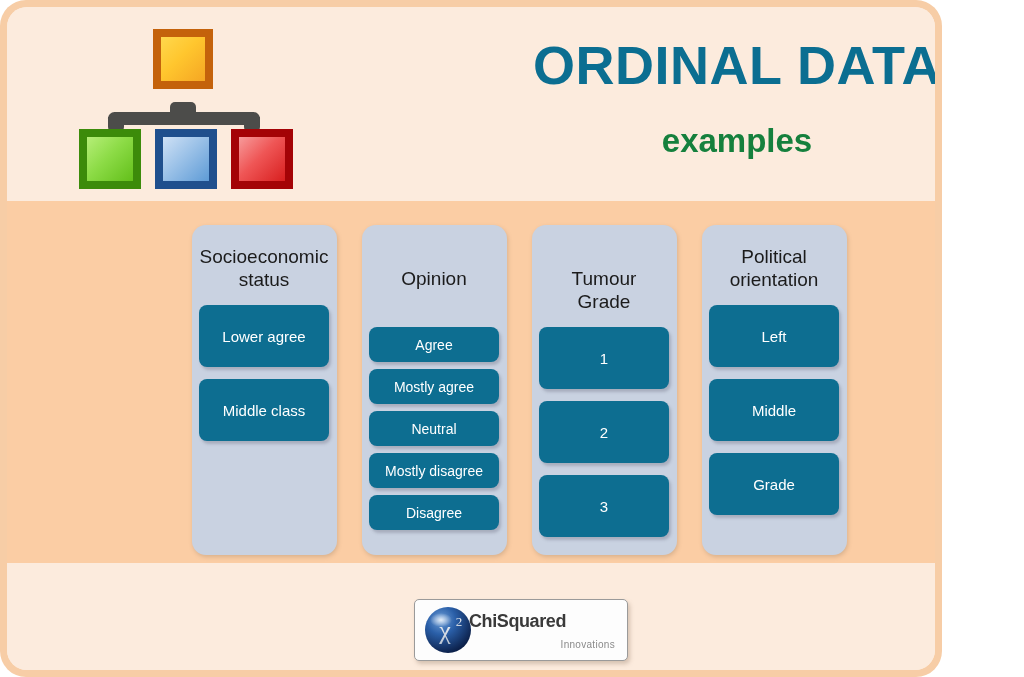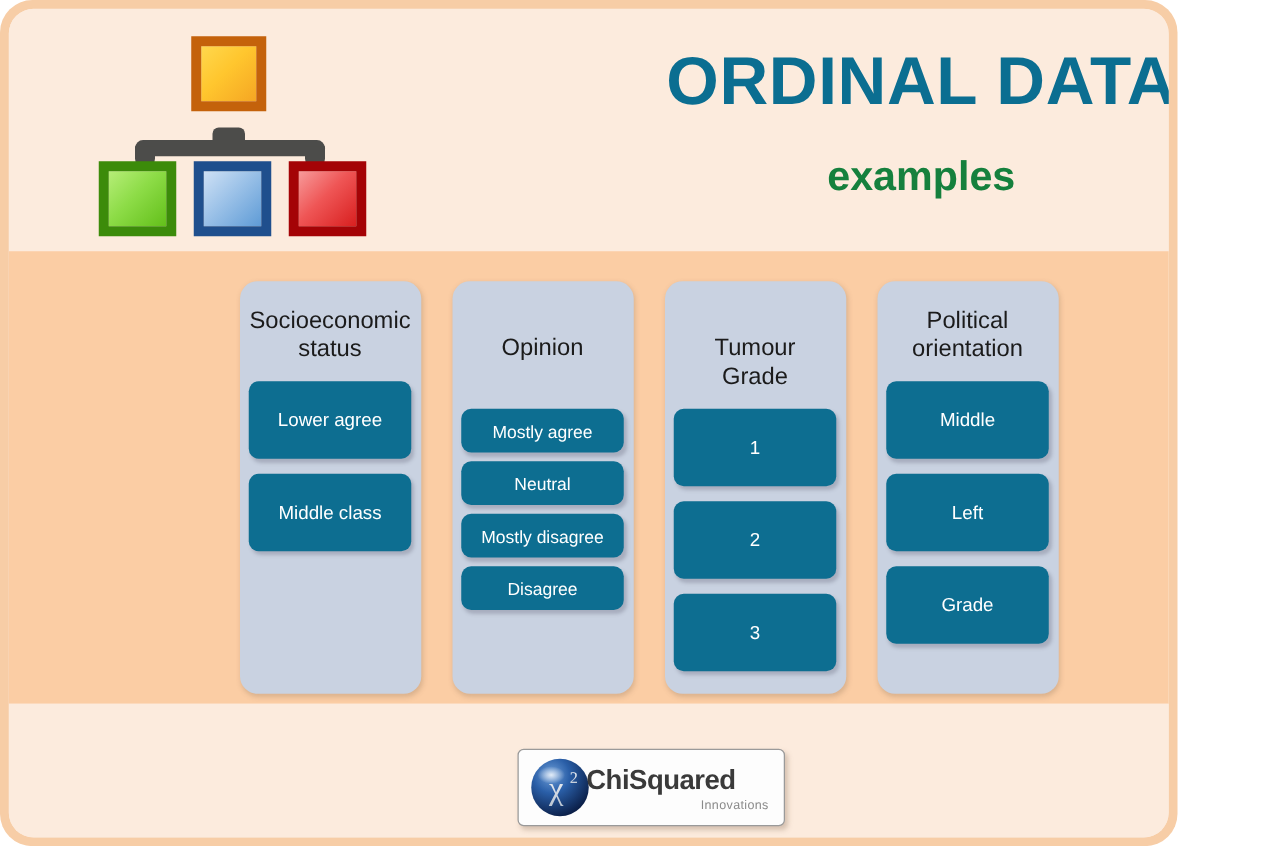--- a/index.html
+++ b/index.html
@@ -242,21 +242,21 @@
   }
   #logo-text-wrap {
     margin-left: -4px;
     position: relative;
     flex: 1 1 auto;
     height: 50px;
   }
   #logo-name {
     position: absolute;
     left: 0; top: 6px;
-    font-size: 22px;
+    font-size: 18px;
     font-weight: bold;
     color: #3a3a3a;
     letter-spacing: -0.4px;
     white-space: nowrap;
   }
   #logo-tagline {
     position: absolute;
     right: 12px;
     top: 34px;
     font-size: 10px;
@@ -296,41 +296,42 @@
         <div class="card-title">Socioeconomic status</div>
         <div class="card-items three">
           <div class="item">Lower agree</div>
           <div class="item">Middle class</div>
         </div>
       </div>
 
       <div class="card">
         <div class="card-title single">Opinion</div>
         <div class="card-items five">
+          <div class="item">Agree</div>
           <div class="item">Mostly agree</div>
           <div class="item">Neutral</div>
           <div class="item">Mostly disagree</div>
           <div class="item">Disagree</div>
         </div>
       </div>
 
       <div class="card">
         <div class="card-title single">Tumour Grade</div>
         <div class="card-items three">
           <div class="item">1</div>
           <div class="item">2</div>
           <div class="item">3</div>
         </div>
       </div>
 
       <div class="card">
         <div class="card-title">Political orientation</div>
         <div class="card-items three">
+          <div class="item">Left</div>
           <div class="item">Middle</div>
-          <div class="item">Left</div>
           <div class="item">Grade</div>
         </div>
       </div>
 
 
     </div>
 
     <div id="logo">
       <div id="logo-mark">
         <svg width="50" height="50" viewBox="0 0 50 50">

